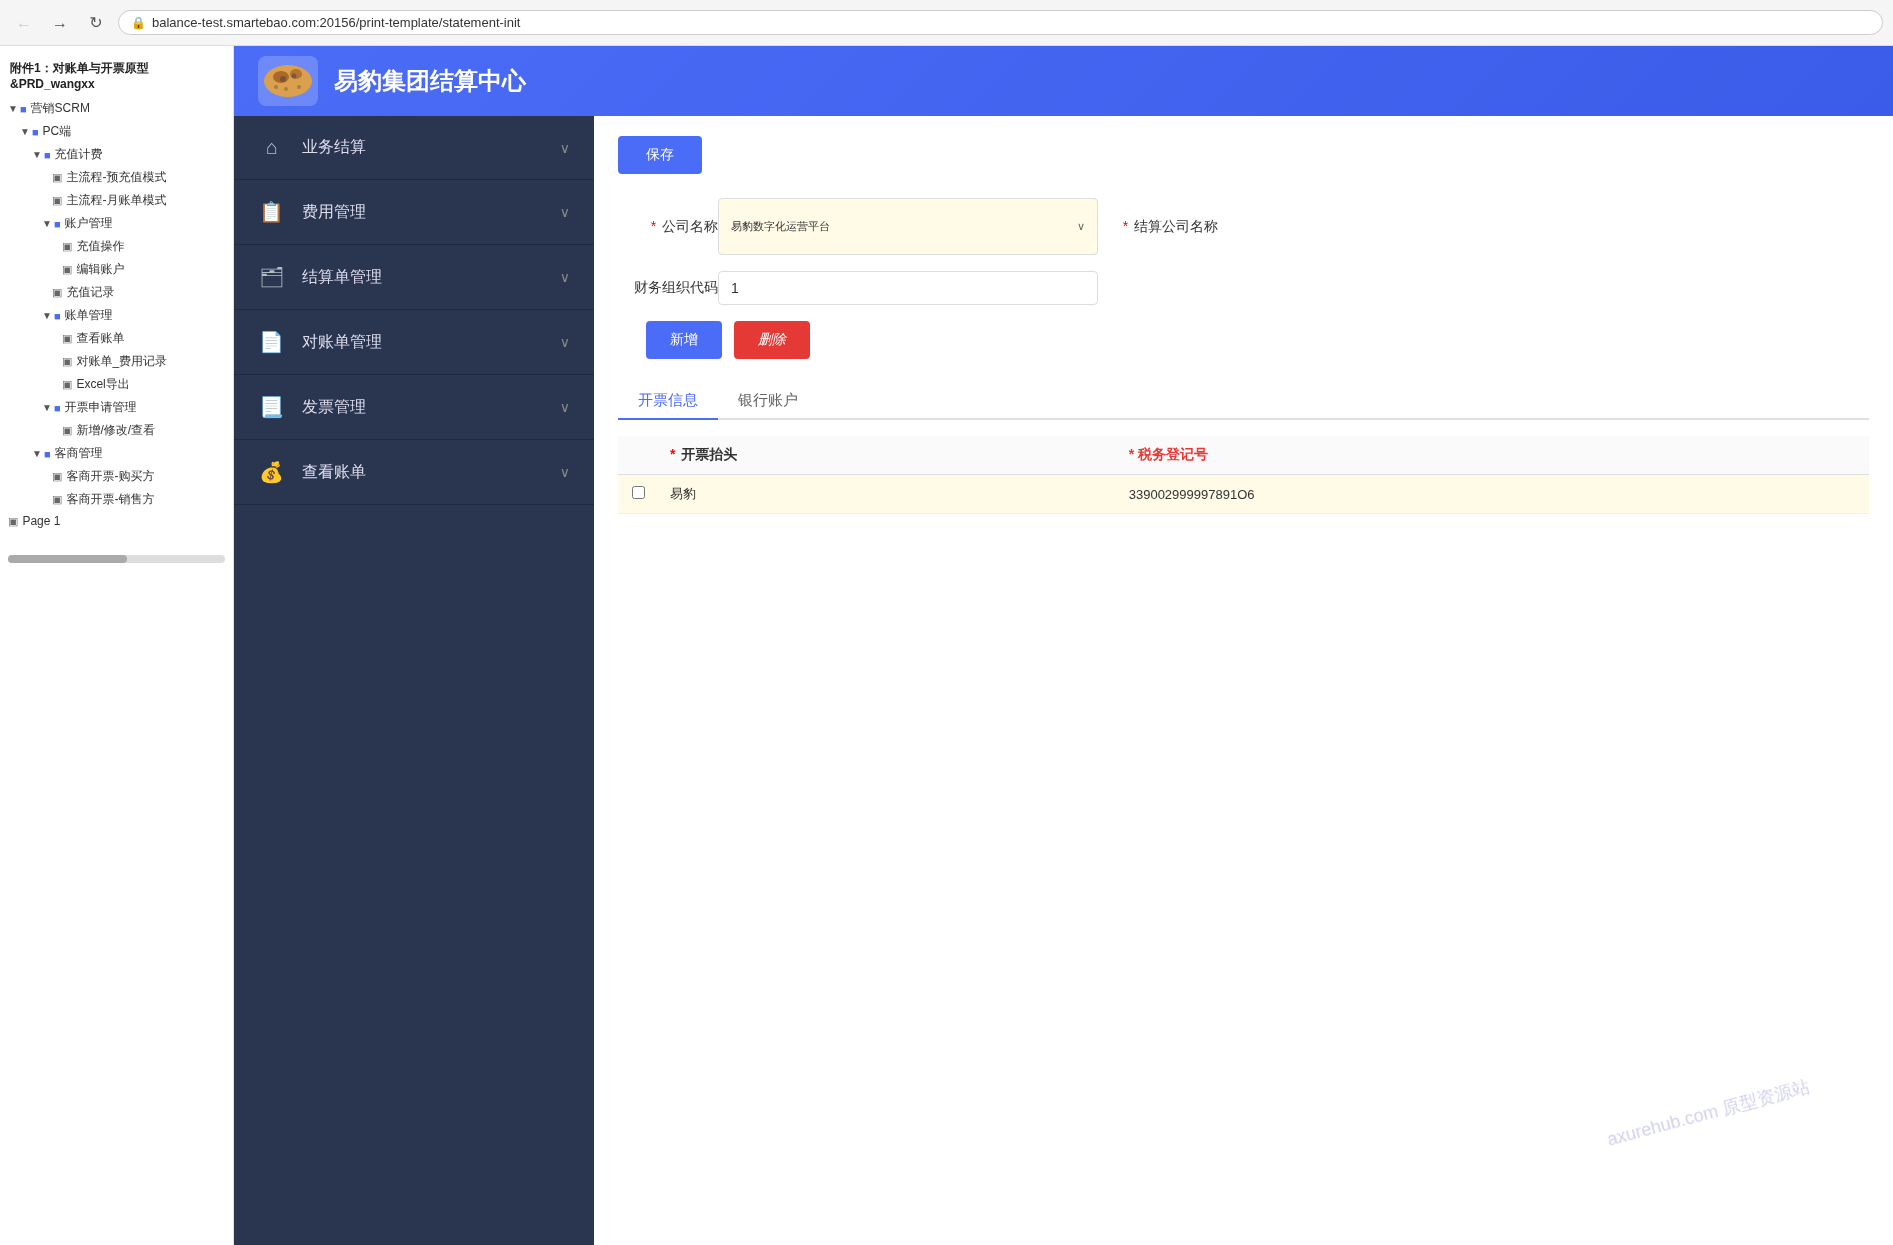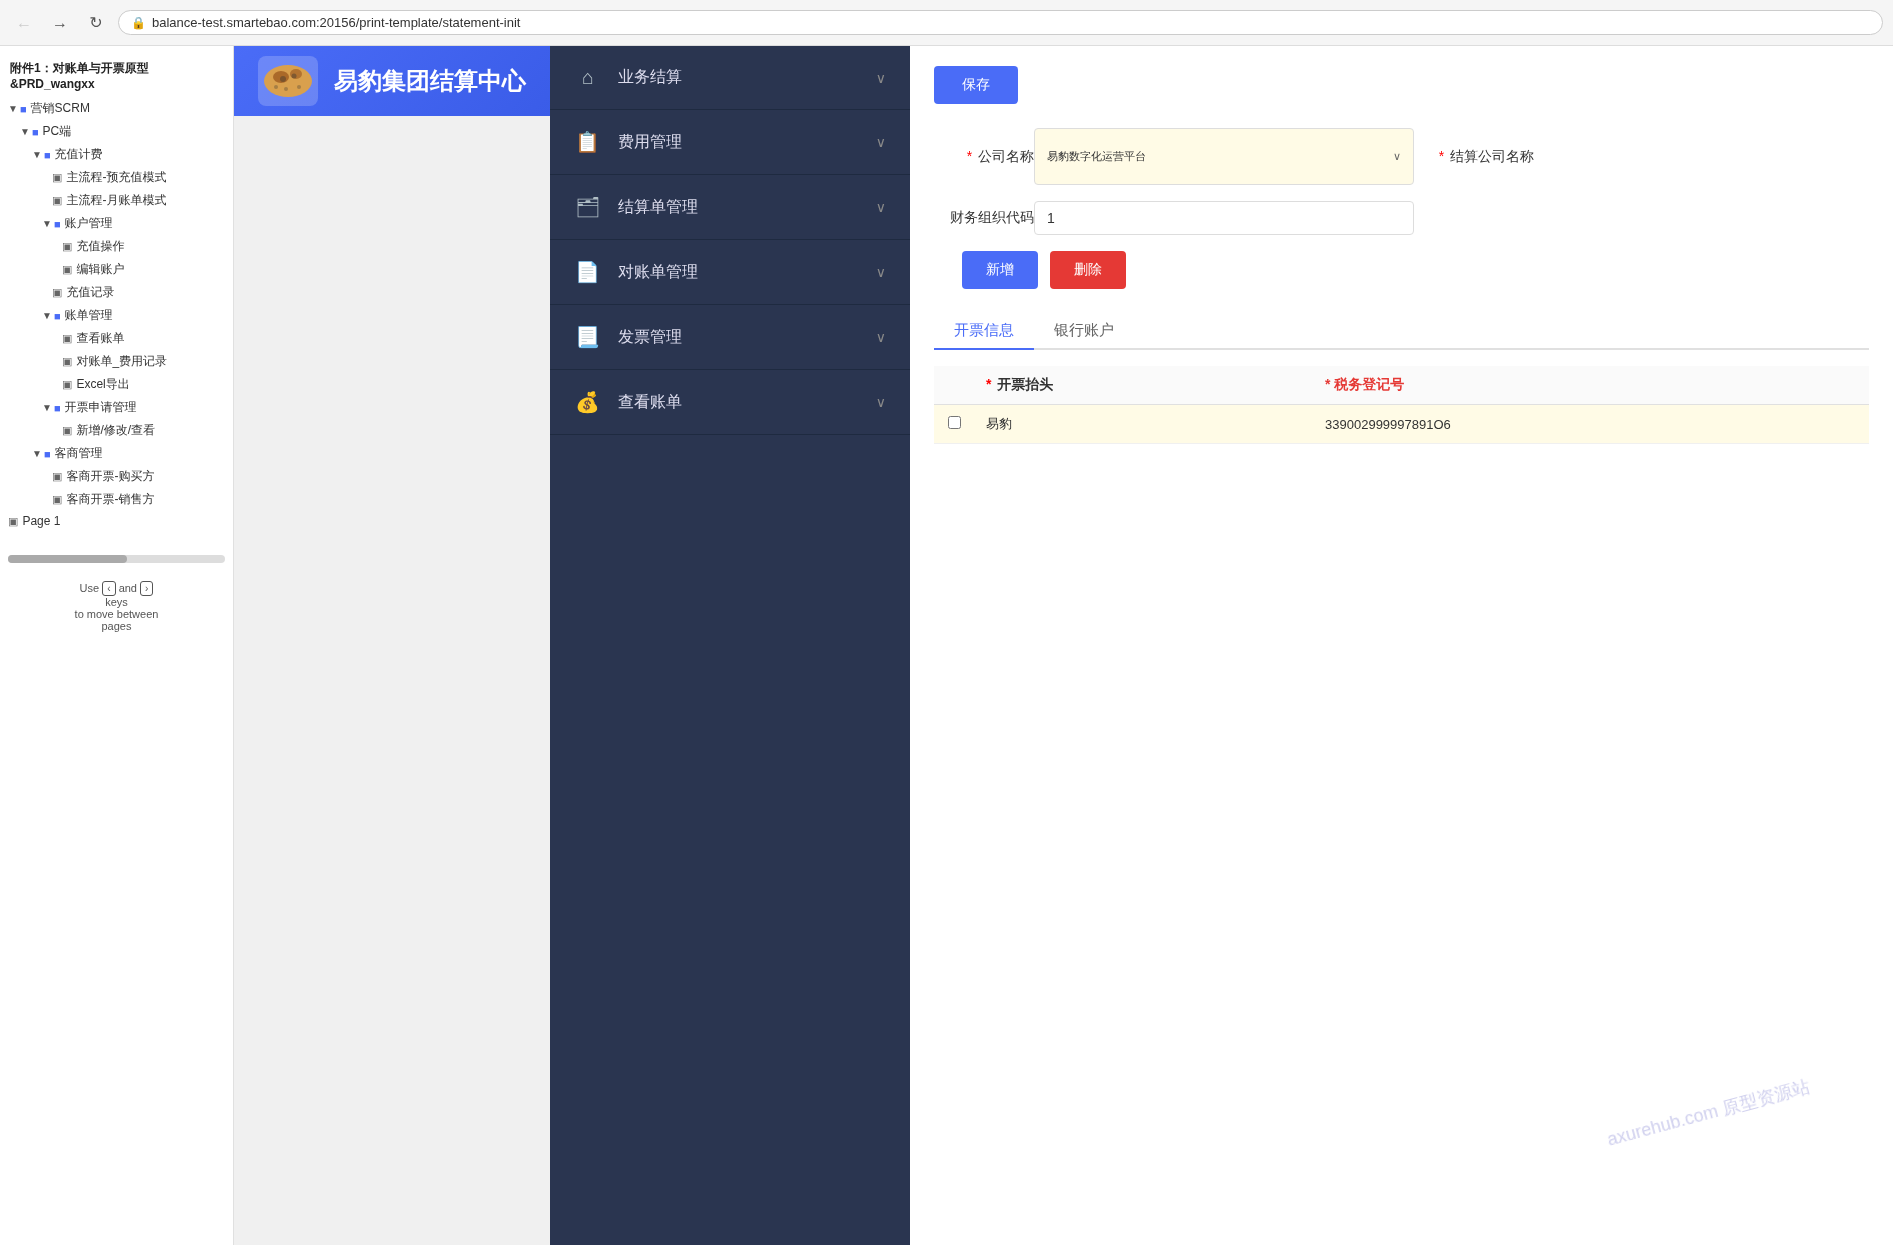--- a/index.html
+++ b/index.html
@@ -20,21 +20,21 @@
     .tree-title { font-size: 12px; font-weight: bold; padding: 6px 10px; color: #222; }
     .tree-item { display: flex; align-items: center; padding: 3px 6px; cursor: pointer; color: #333; font-size: 12px; white-space: nowrap; overflow: hidden; text-overflow: ellipsis; }
     .tree-toggle { font-size: 10px; margin-right: 2px; color: #555; }
     .tree-icon { margin-right: 4px; font-size: 11px; }
     .folder-icon { color: #4a6cf7; }
     .doc-icon { color: #666; }
     .tree-bottom { position: absolute; bottom: 0; left: 0; right: 0; background: white; padding: 10px; text-align: center; color: #555; font-size: 11px; }
     .key-badge { display: inline-block; border: 1px solid #555; border-radius: 3px; padding: 1px 4px; font-size: 10px; }
 
     
-    .app-area { flex: 1; display: flex; flex-direction: row; overflow: hidden; justify-content: space-between; }
+    .app-area { flex: 1; display: flex; flex-direction: column; overflow: hidden; justify-content: space-between; }
 
     
     .app-header { background: linear-gradient(135deg, #4a6cf7 0%, #3a5ce8 100%); height: 70px; display: flex; align-items: center; padding: 0 24px; gap: 16px; flex-shrink: 0; }
     .app-logo { width: 60px; height: 50px; background: #fff3; border-radius: 8px; display: flex; align-items: center; justify-content: center; overflow: hidden; }
     .app-title { color: white; font-size: 24px; font-weight: bold; }
 
     
     .app-content { display: flex; flex: 1; overflow: hidden; }
 
     
@@ -50,21 +50,21 @@
 
     .form-row { display: flex; align-items: center; margin-bottom: 16px; }
     .form-label { color: #333; font-size: 14px; min-width: 100px; text-align: right; }
     .required-star { color: red; margin-right: 2px; }
     .form-control { flex: 1; max-width: 380px; border: 1px solid #ddd; border-radius: 4px; padding: 8px 12px; font-size: 14px; color: #333; }
     .form-select { display: flex; align-items: center; flex: 1; max-width: 380px; background: #fffbe6; border: 1px solid #ddd; border-radius: 4px; padding: 20px 12px; font-size: 11px; color: #333; }
     .form-select-arrow { margin-left: auto; color: #666; }
 
     .action-btns { display: flex; gap: 12px; margin-bottom: 24px; padding-left: 28px; }
     .add-btn { background: #4a6cf7; color: white; border: none; padding: 10px 24px; border-radius: 4px; font-size: 14px; cursor: pointer; }
-    .del-btn { background: #e53935; color: white; border: none; padding: 10px 24px; border-radius: 4px; font-size: 14px; cursor: pointer; }
+    .del-btn { background: #e53935; color: white; border: none; padding: 10px 24px; border-radius: 4px; font-size: 14px; cursor: pointer; font-style: italic; }
 
     
     .tabs { display: flex; border-bottom: 2px solid #e0e0e0; margin-bottom: 16px; }
     .tab { padding: 8px 20px; cursor: pointer; font-size: 15px; color: #666; border-bottom: 2px solid transparent; margin-bottom: -2px; }
     .tab.active { color: #4a6cf7; border-bottom-color: #4a6cf7; font-weight: 500; }
 
     
     .data-table { width: 100%; border-collapse: collapse; }
     .data-table th { padding: 10px 12px; text-align: left; font-size: 14px; color: #333; font-weight: 700; border-bottom: 1px solid #e0e0e0; background: #fafafa; }
     .data-table td { padding: 10px 12px; font-size: 13px; color: #333; border-bottom: 1px solid #f0f0f0; }
@@ -175,30 +175,20 @@
     <div class="tree-item" style="padding-left:8px">
       <span class="tree-icon doc-icon">▣</span>
       <span>Page 1</span>
     </div>
 
     <div style="height:20px"></div>
     <div style="margin:4px 8px; height:8px; background:#ddd; border-radius:4px;">
       <div style="height:100%; width:55%; background:#aaa; border-radius:4px;"></div>
     </div>
 
-    <div class="tree-bottom" style="position:static; margin-top:10px; padding:8px;">
-      <span>Use </span>
-      <span class="key-badge">‹</span>
-      <span> and </span>
-      <span class="key-badge">›</span>
-      <br>
-      <span>keys</span><br>
-      <span>to move between</span><br>
-      <span>pages</span>
-    </div>
   </div>
 
   <div class="app-area">
 
     <div class="app-header">
       <div class="app-logo">
 
         <svg width="54" height="44" viewBox="0 0 54 44">
           <ellipse cx="27" cy="22" rx="24" ry="16" fill="#f5a623" opacity="0.8"></ellipse>
           <ellipse cx="20" cy="18" rx="8" ry="6" fill="#8B4513" opacity="0.6"></ellipse>

